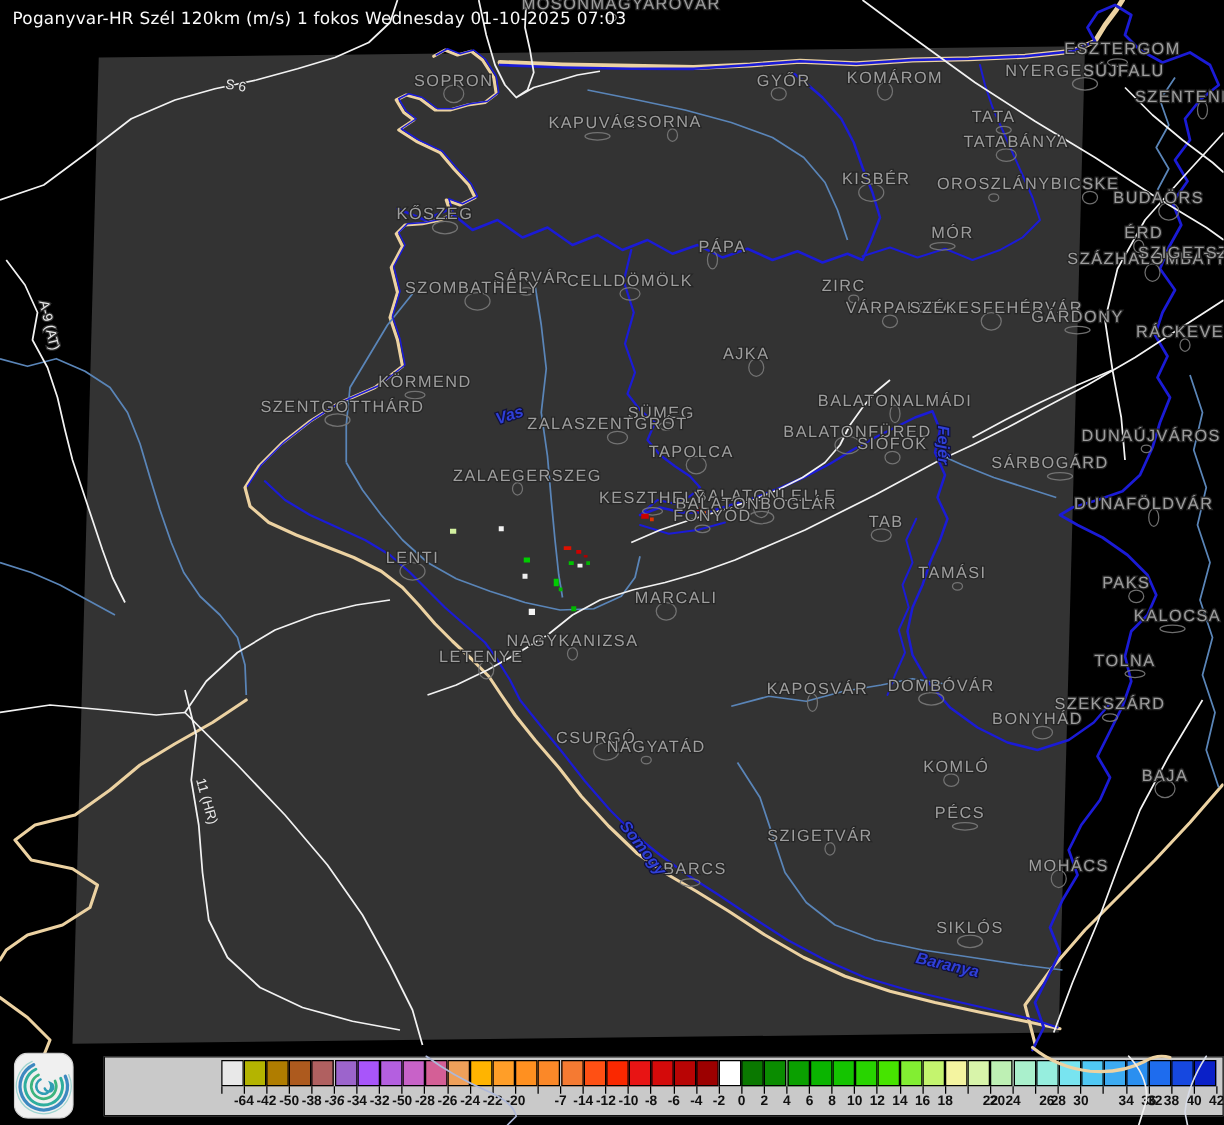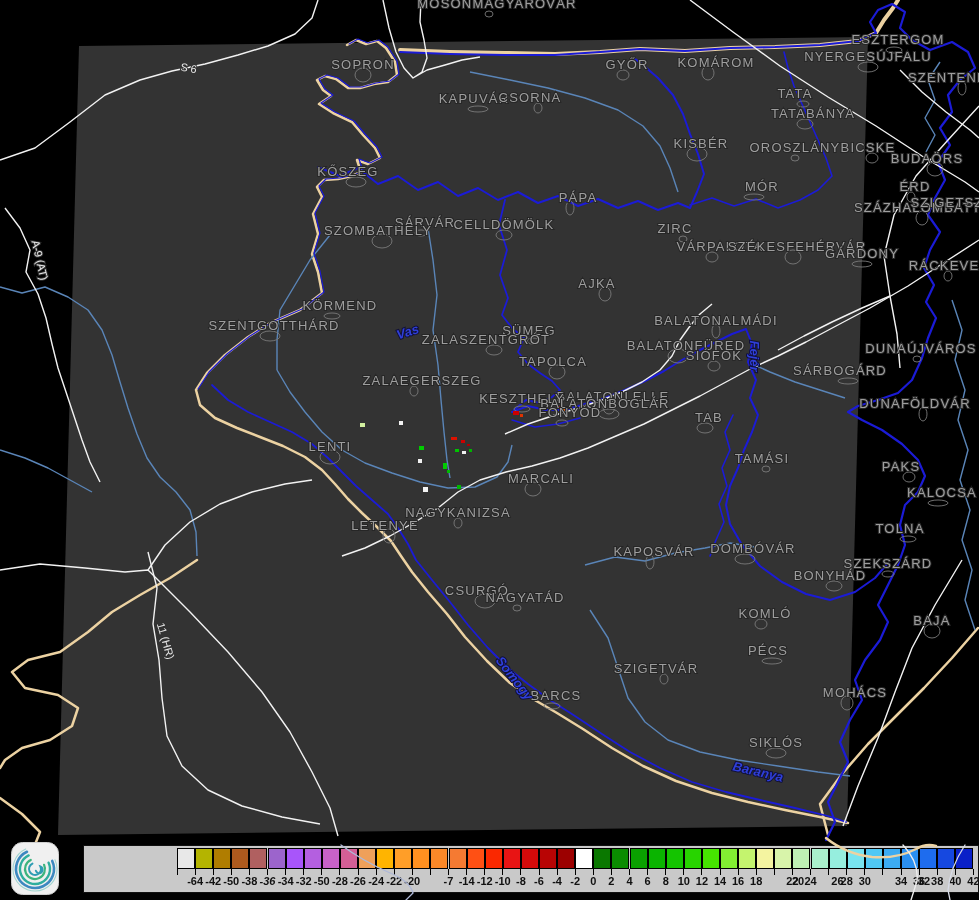--- a/index.html
+++ b/index.html
@@ -244,20 +244,21 @@
         <text transform="translate(511,681) rotate(52)" text-anchor="middle" fill="#2f3fd8" stroke="#10103a" stroke-width="2" paint-order="stroke" font-size="13px" font-style="italic" font-weight="bold" font-family="&quot;Liberation Sans&quot;,sans-serif">Somogy</text>
         <text transform="translate(757,776) rotate(13)" text-anchor="middle" fill="#2f3fd8" stroke="#10103a" stroke-width="2" paint-order="stroke" font-size="13px" font-style="italic" font-weight="bold" font-family="&quot;Liberation Sans&quot;,sans-serif">Baranya</text>
       </g>
     <g id="g-roadlabels">
         <text transform="translate(188,72) rotate(10)" text-anchor="middle" fill="#e8e8e8" stroke="#333" stroke-width="2" paint-order="stroke" font-size="11px" font-family="&quot;Liberation Sans&quot;,sans-serif">S 6</text>
         <text transform="translate(36,261) rotate(77)" text-anchor="middle" fill="#e8e8e8" stroke="#333" stroke-width="2" paint-order="stroke" font-size="11px" font-family="&quot;Liberation Sans&quot;,sans-serif">A-9 (AT)</text>
         <text transform="translate(162,642) rotate(74)" text-anchor="middle" fill="#e8e8e8" stroke="#333" stroke-width="2" paint-order="stroke" font-size="11px" font-family="&quot;Liberation Sans&quot;,sans-serif">11 (HR)</text>
       </g>
   </svg>
 
+  <div id="title-bar">Poganyvar-HR Szél 120km (m/s) 1 fokos Wednesday 01-10-2025 07:03</div>
 
   <div id="legend-panel">
     <div id="swatch-row">
         <div class="swatch" style="left: 0px; background: rgb(232, 232, 232);"></div>
         <div class="swatch" style="left: 18.1px; background: rgb(180, 180, 0);"></div>
         <div class="swatch" style="left: 36.2px; background: rgb(176, 125, 0);"></div>
         <div class="swatch" style="left: 54.3px; background: rgb(173, 90, 30);"></div>
         <div class="swatch" style="left: 72.4px; background: rgb(176, 96, 96);"></div>
         <div class="swatch" style="left: 90.5px; background: rgb(156, 100, 204);"></div>
         <div class="swatch" style="left: 108.6px; background: rgb(168, 85, 250);"></div>

